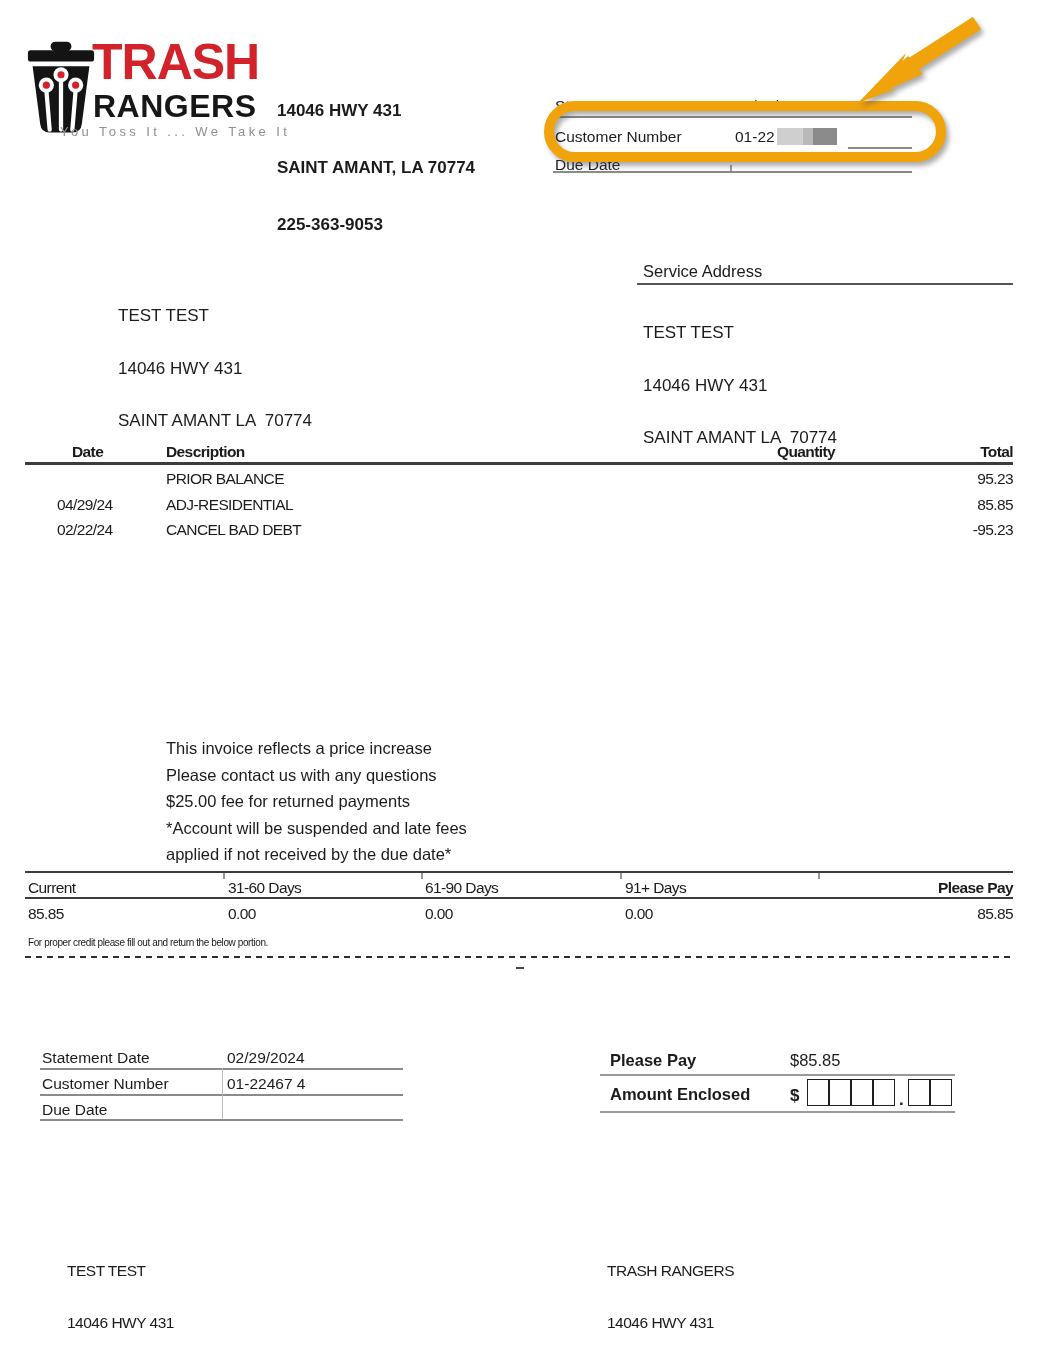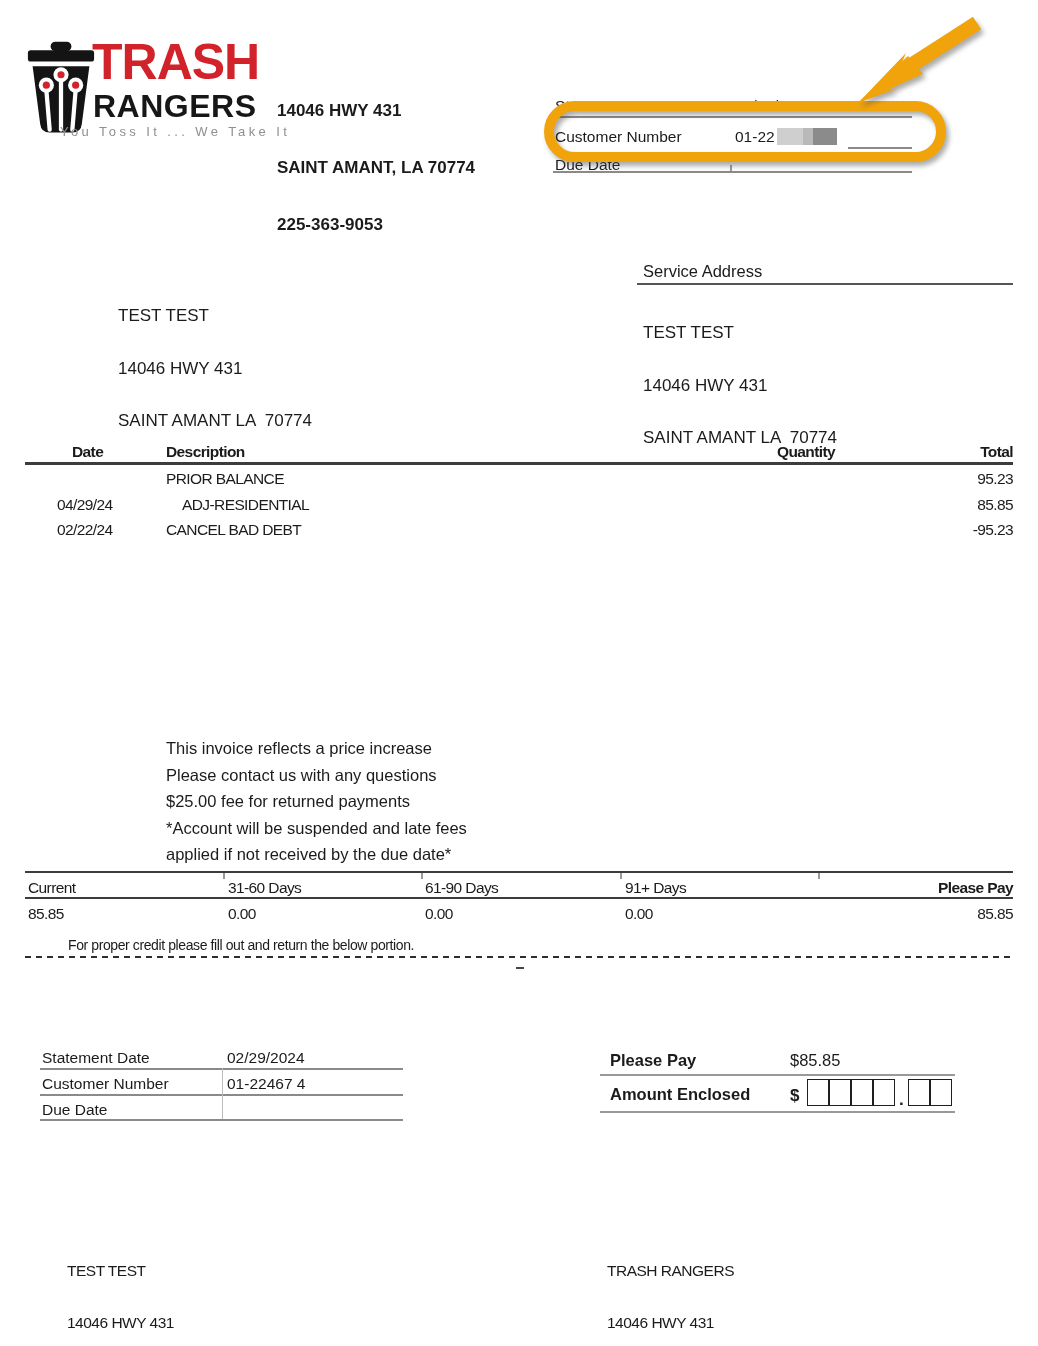--- a/index.html
+++ b/index.html
@@ -13,21 +13,21 @@
   .tick{position:absolute;background:#9a9a9a;width:1.5px;}
   .right{text-align:right;}
   .logo-trash{font-size:50px;line-height:48px;font-weight:800;color:#d2232a;letter-spacing:-1px;}
   .logo-rangers{font-size:32px;line-height:32px;font-weight:800;color:#171717;letter-spacing:0.5px;}
   .tagline{font-size:13px;color:#8f8f8f;letter-spacing:3.4px;margin-left:24px;}
   .company{font-size:17px;font-weight:bold;line-height:19px;}
   .inforow{font-size:15.5px;}
   .addr{font-size:17px;line-height:17.5px;}
   .tbl{font-size:15.5px;}
   .notes-line{font-size:16.5px;}
-  .small{font-size:14px;letter-spacing:-0.4px;margin-left:40px;}
+  .small{font-size:10px;letter-spacing:-0.4px;}
   .footer-addr{font-size:15.5px;line-height:17.2px;letter-spacing:-0.5px;}
   .redact{display:inline-block;height:17px;vertical-align:-3px;}
   .oval{position:absolute;left:544px;top:101px;width:402px;height:61px;box-sizing:border-box;
         border:10px solid #f0a30b;border-radius:34px;
         filter:drop-shadow(3px 4px 2.5px rgba(70,70,70,0.45));z-index:5;}
   .box{position:absolute;width:22px;height:27px;border:1.6px solid #1f1f1f;background:#fff;box-sizing:border-box;}
   .dashed{position:absolute;left:25px;top:956px;width:990px;height:2.4px;
           background:repeating-linear-gradient(90deg,#2d2d2d 0 6px,transparent 6px 11px);}
 </style>
 </head>
@@ -97,21 +97,21 @@
   <div class="abs tbl b cond right" style="left:700px;top:443px;width:135px;">Quantity</div>
   <div class="abs tbl b cond right" style="left:930px;top:443px;width:83px;">Total</div>
   <div class="line" style="left:25px;top:462px;width:988px;height:3px;"></div>
 
   <div>
     <div class="abs tbl cond" style="left:166px;top:470px;">PRIOR BALANCE</div>
     <div class="abs tbl cond right" style="left:920px;top:470px;width:93px;">95.23</div>
   </div>
   <div>
     <div class="abs tbl cond" style="left:57px;top:496px;">04/29/24</div>
-    <div class="abs tbl cond" style="left:182px;top:496px;">ADJ-RESIDENTIAL</div>
+    <div class="abs tbl cond" style="left:166px;top:496px;">ADJ-RESIDENTIAL</div>
     <div class="abs tbl cond right" style="left:920px;top:496px;width:93px;">85.85</div>
   </div>
   <div>
     <div class="abs tbl cond" style="left:57px;top:521px;">02/22/24</div>
     <div class="abs tbl cond" style="left:166px;top:521px;">CANCEL BAD DEBT</div>
     <div class="abs tbl cond right" style="left:920px;top:521px;width:93px;">-95.23</div>
   </div>
 
   <div>
     <div class="abs notes-line" style="left:166px;top:739px;">This invoice reflects a price increase</div>

